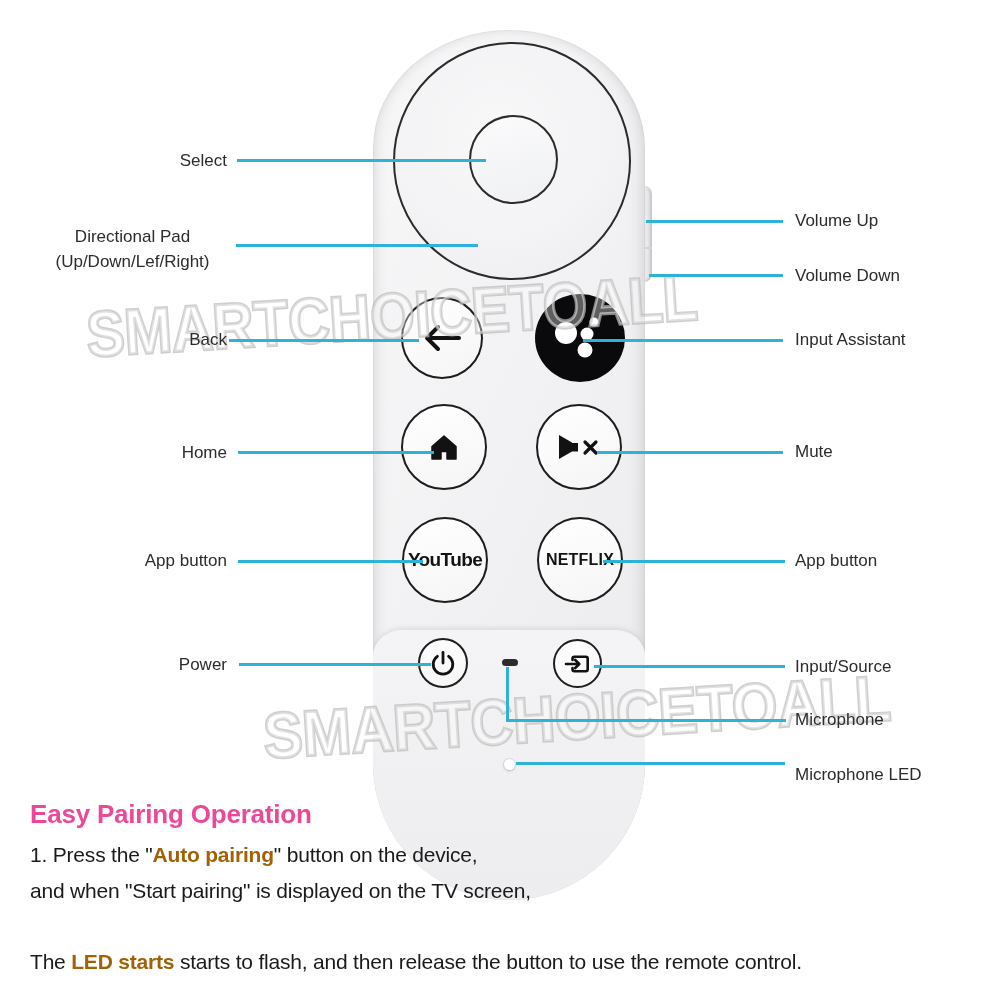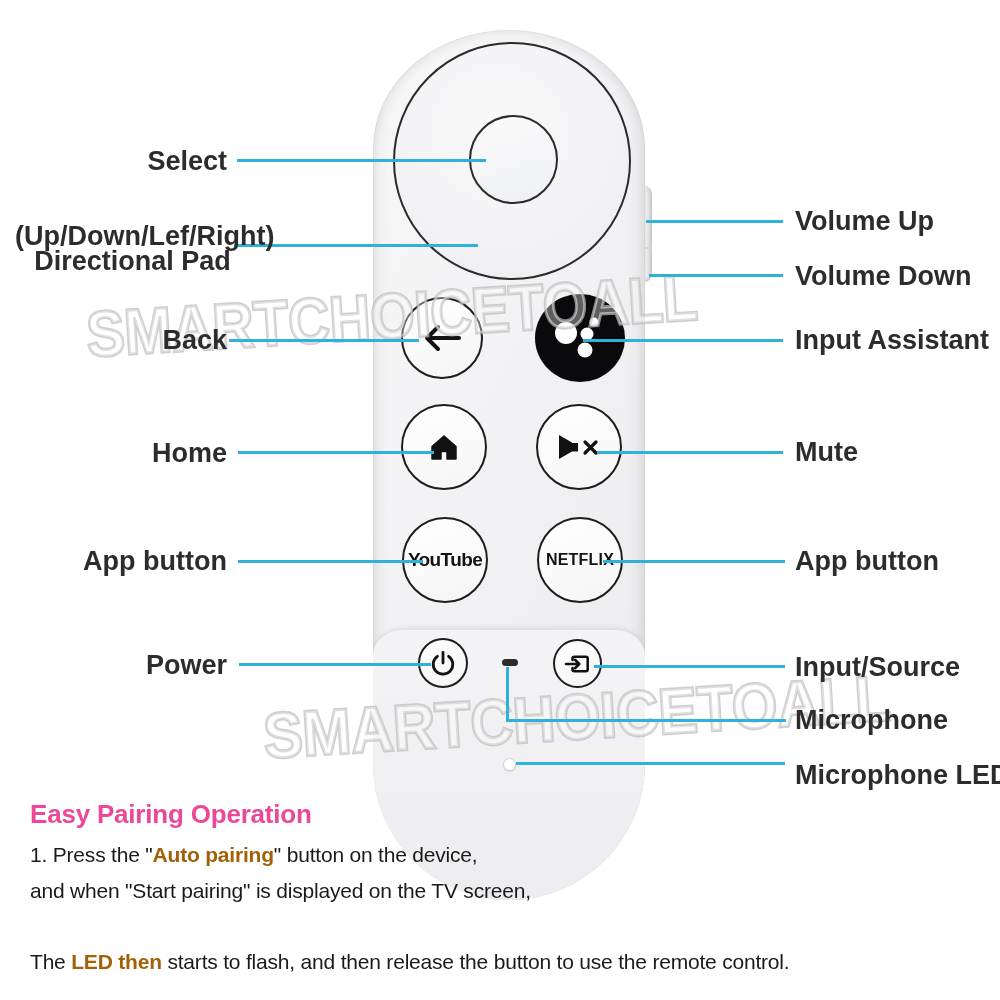--- a/index.html
+++ b/index.html
@@ -84,21 +84,21 @@
   .cl-volume-down{left:649px;top:274px;width:134px;}
   .cl-assistant{left:583px;top:339px;width:200px;}
   .cl-mute{left:597px;top:451px;width:186px;}
   .cl-app-right{left:603px;top:560px;width:182px;}
   .cl-input{left:594px;top:665px;width:191px;}
   .cl-mic-v{left:506px;top:667px;height:55px;}
   .cl-mic-h{left:506px;top:719px;width:280px;}
   .cl-led{left:516px;top:762px;width:269px;}
 
   
-  .lab{position:absolute;z-index:5;font-size:27px;line-height:26px;color:#2c2c2c;white-space:nowrap;font-weight:bold;}
+  .lab{position:absolute;z-index:5;font-size:17px;line-height:26px;color:#2c2c2c;white-space:nowrap;}
   .lab-left{right:773px;text-align:right;}
   .lab-right{left:795px;text-align:left;}
   .lab-select{top:148px;}
   .lab-dpad{left:15px;width:235px;text-align:center;top:224px;line-height:25px;white-space:normal;}
   .lab-back{top:327px;}
   .lab-home{top:440px;}
   .lab-app-left{top:548px;}
   .lab-power{top:652px;}
   .lab-volume-up{top:208px;}
   .lab-volume-down{top:263px;}
@@ -209,35 +209,35 @@
   <div class="cl cl-assistant"></div>
   <div class="cl cl-mute"></div>
   <div class="cl cl-app-right"></div>
   <div class="cl cl-input"></div>
   <div class="cl-v cl-mic-v"></div>
   <div class="cl cl-mic-h"></div>
   <div class="cl cl-led"></div>
 
   <div class="lab lab-left lab-select">Select</div>
   <div class="lab lab-dpad">
+    <div>Directional Pad</div>
     <div>(Up/Down/Lef/Right)</div>
-    <div>Directional Pad</div>
   </div>
   <div class="lab lab-left lab-back">Back</div>
   <div class="lab lab-left lab-home">Home</div>
   <div class="lab lab-left lab-app-left">App button</div>
   <div class="lab lab-left lab-power">Power</div>
 
   <div class="lab lab-right lab-volume-up">Volume Up</div>
   <div class="lab lab-right lab-volume-down">Volume Down</div>
   <div class="lab lab-right lab-assistant">Input Assistant</div>
   <div class="lab lab-right lab-mute">Mute</div>
   <div class="lab lab-right lab-app-right">App button</div>
   <div class="lab lab-right lab-input">Input/Source</div>
   <div class="lab lab-right lab-mic">Microphone</div>
   <div class="lab lab-right lab-led">Microphone LED</div>
 
   <div class="pairing pairing-heading">Easy Pairing Operation</div>
   <div class="pairing pline pline1"><span>1. Press the "</span><span class="hl">Auto pairing</span><span>" button on the device,</span></div>
   <div class="pairing pline pline2">and when "Start pairing" is displayed on the TV screen,</div>
-  <div class="pairing pline pline4"><span>The </span><span class="hl">LED then</span><span> starts to flash, and then release the button to use the remote control.</span></div>
+  <div class="pairing pline pline4"><span>The </span><span class="hl">LED starts</span><span> starts to flash, and then release the button to use the remote control.</span></div>
 
 </div>
 
 </body></html>

